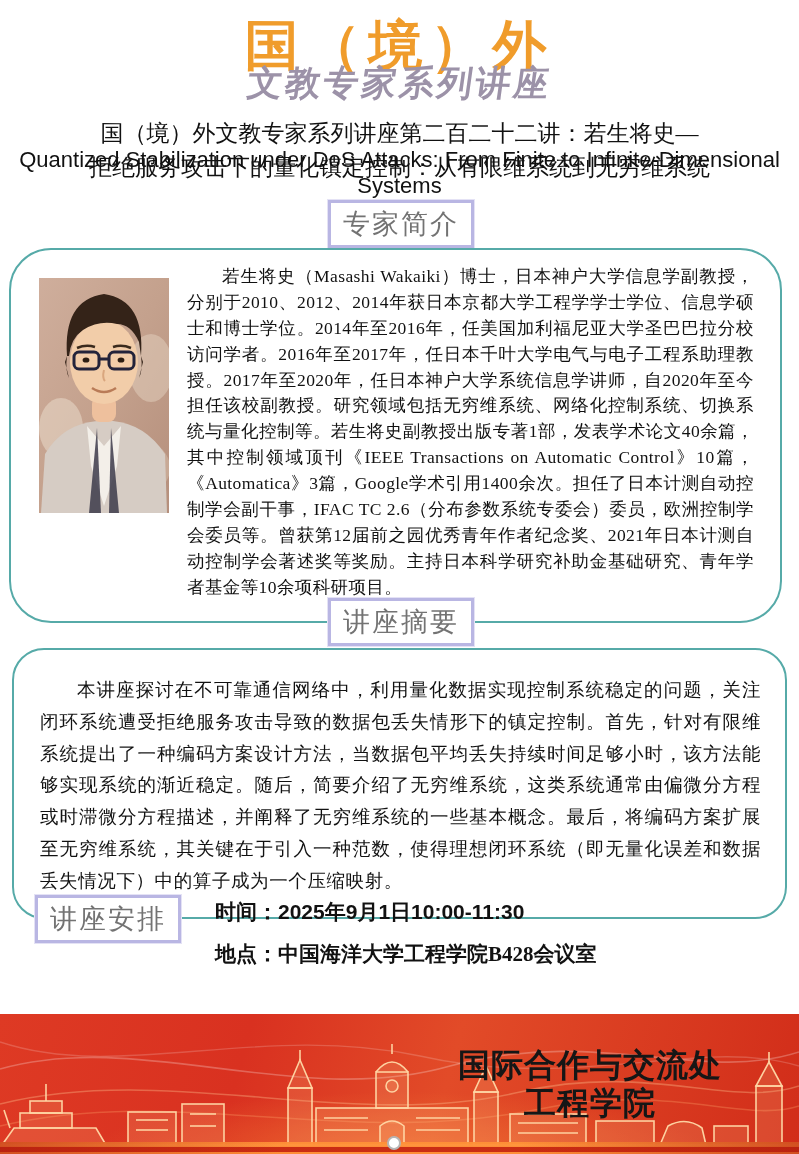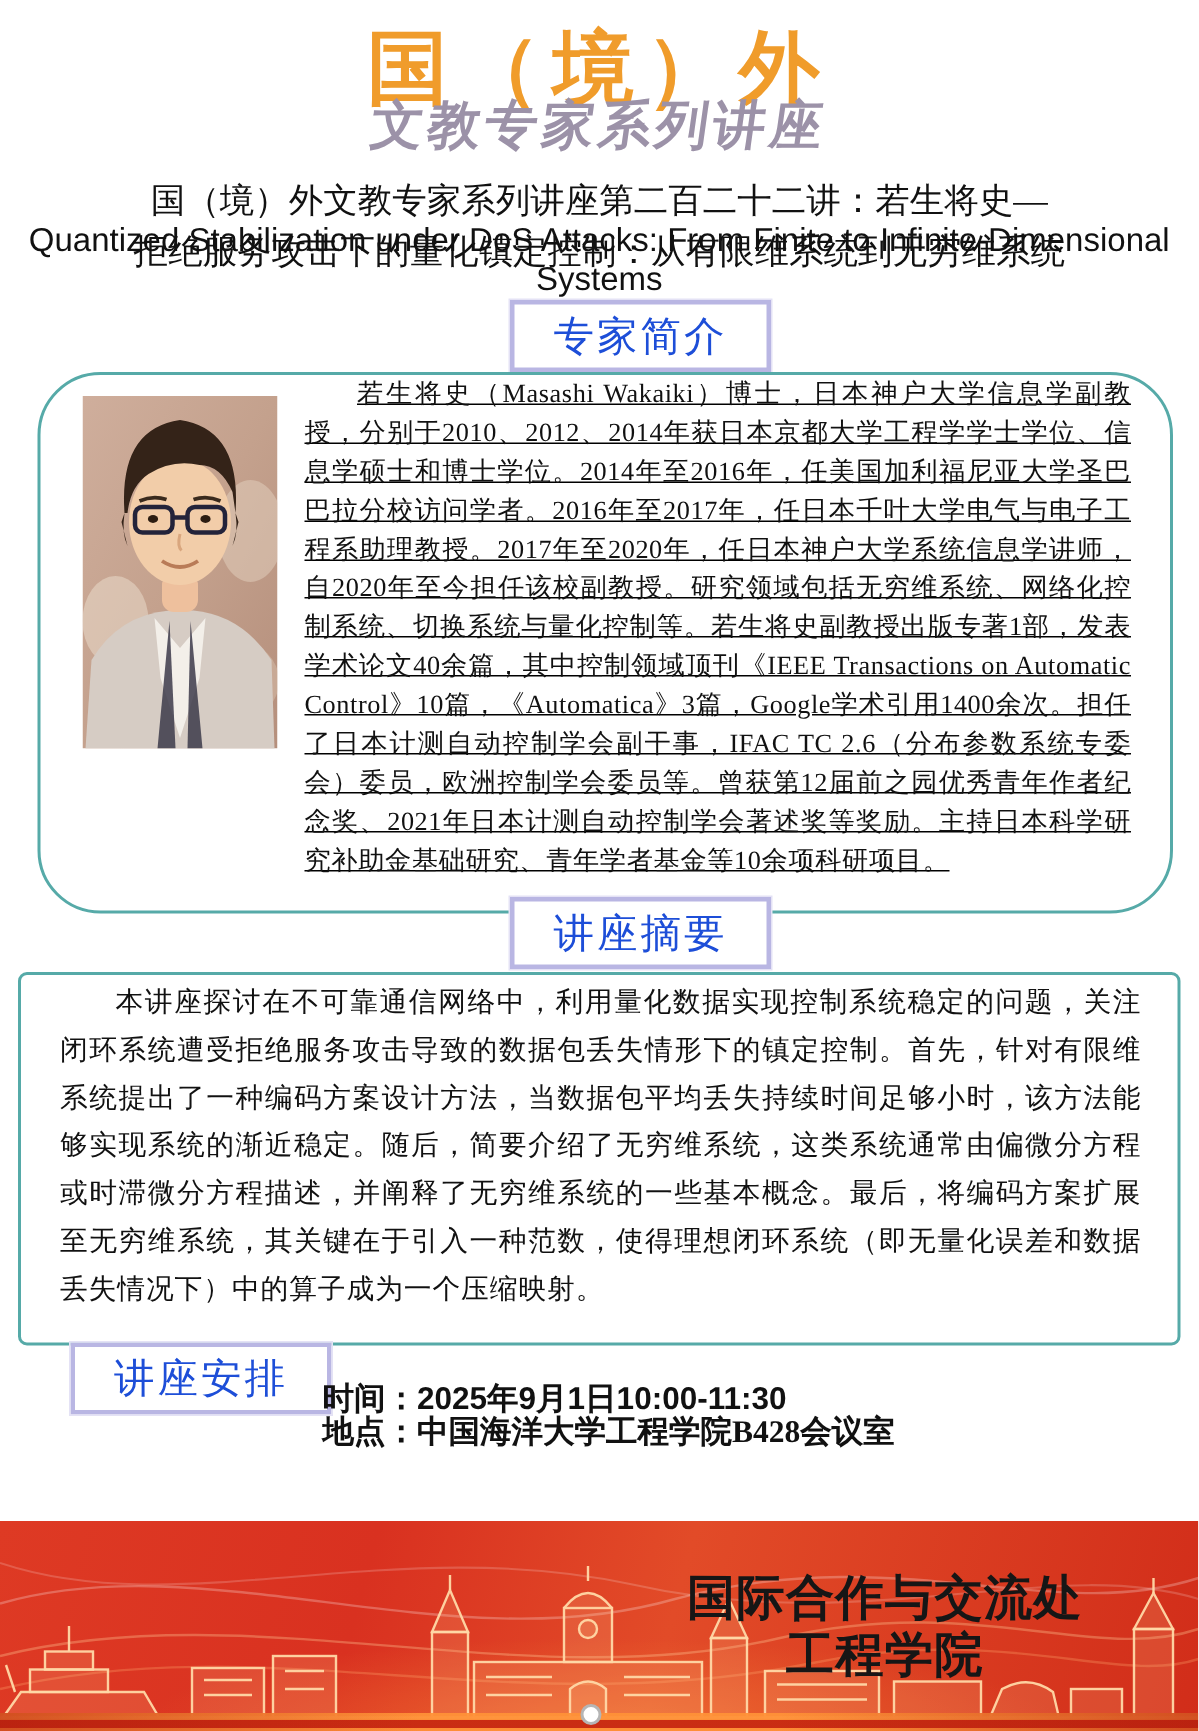--- a/index.html
+++ b/index.html
@@ -37,54 +37,54 @@
   }
   .title-cn2 {
     position: absolute; top: 152px; left: 0; width: 100%;
     text-align: center; font-size: 23px; color: #111111;
   }
 
   
   .hdr-box {
     position: absolute; background: #ffffff;
     border: 3px solid #b9b6e3; outline: 1px solid #e4e2f5;
-    font-size: 27px; color: #1d4ed8; text-align: center;
-    padding: 3px 26px; letter-spacing: 2px; margin-left: 12px;
+    font-size: 27px; color: #737373; text-align: center;
+    padding: 3px 12px; letter-spacing: 2px;
   }
   .hdr-expert   { top: 200px; left: 328px; }
   .hdr-abstract { top: 598px; left: 328px; }
   .hdr-schedule { top: 895px; left: 35px; }
 
   
   .round-box {
     position: absolute; background: #ffffff;
     border: 2px solid #56aaa8; border-radius: 42px;
   }
-  .bio-box { top: 248px; left: 25px; right: 17px; min-height: 338px;
-             padding: 0 26px 20px 28px; display: flex; text-decoration: underline; }
+  .bio-box { top: 248px; left: 9px; right: 17px; min-height: 338px;
+             padding: 14px 26px 20px 28px; display: flex; }
   .abs-box { top: 648px; left: 12px; right: 12px; min-height: 208px;
-             border-radius: 6px; padding: 4px 24px 18px 26px; font-family: Liberation Mono, monospace; }
+             border-radius: 32px; padding: 26px 24px 18px 26px; font-family: Liberation Mono, monospace; }
 
   .photo-wrap { flex: 0 0 130px; margin-top: 14px; }
   .photo-wrap svg { display: block; width: 130px; height: 235px; }
 
   .bio-text {
     flex: 1; margin-left: 18px; font-size: 17.5px; line-height: 1.48;
     color: #111111; text-align: justify; text-indent: 2em;
     letter-spacing: 0.4px;
   }
   .abs-text {
     font-size: 18.5px; line-height: 1.72; color: #111111;
     text-align: justify; text-indent: 2em; letter-spacing: 0.6px;
   }
 
   
   .sched-line { position: absolute; left: 215px; font-size: 21px;
                 font-weight: bold; color: #111111; }
-  .sched-time { top: 898px; margin-top: 20px; }
+  .sched-time { top: 898px; }
   .sched-loc  { top: 940px; font-family: Liberation Serif, serif; }
   .sched-line .val-sans { font-family: "Liberation Sans", sans-serif; }
 
   
   .banner {
     position: absolute; top: 966px; left: 0; width: 799px; height: 176px;
     background:
       radial-gradient(ellipse 60% 55% at 50% 80%, rgba(255,150,60,0.45), rgba(255,150,60,0) 65%),
       linear-gradient(105deg, #de3a24 0%, #d93120 30%, #e24b28 55%, #d12c19 100%);
     overflow: hidden;

